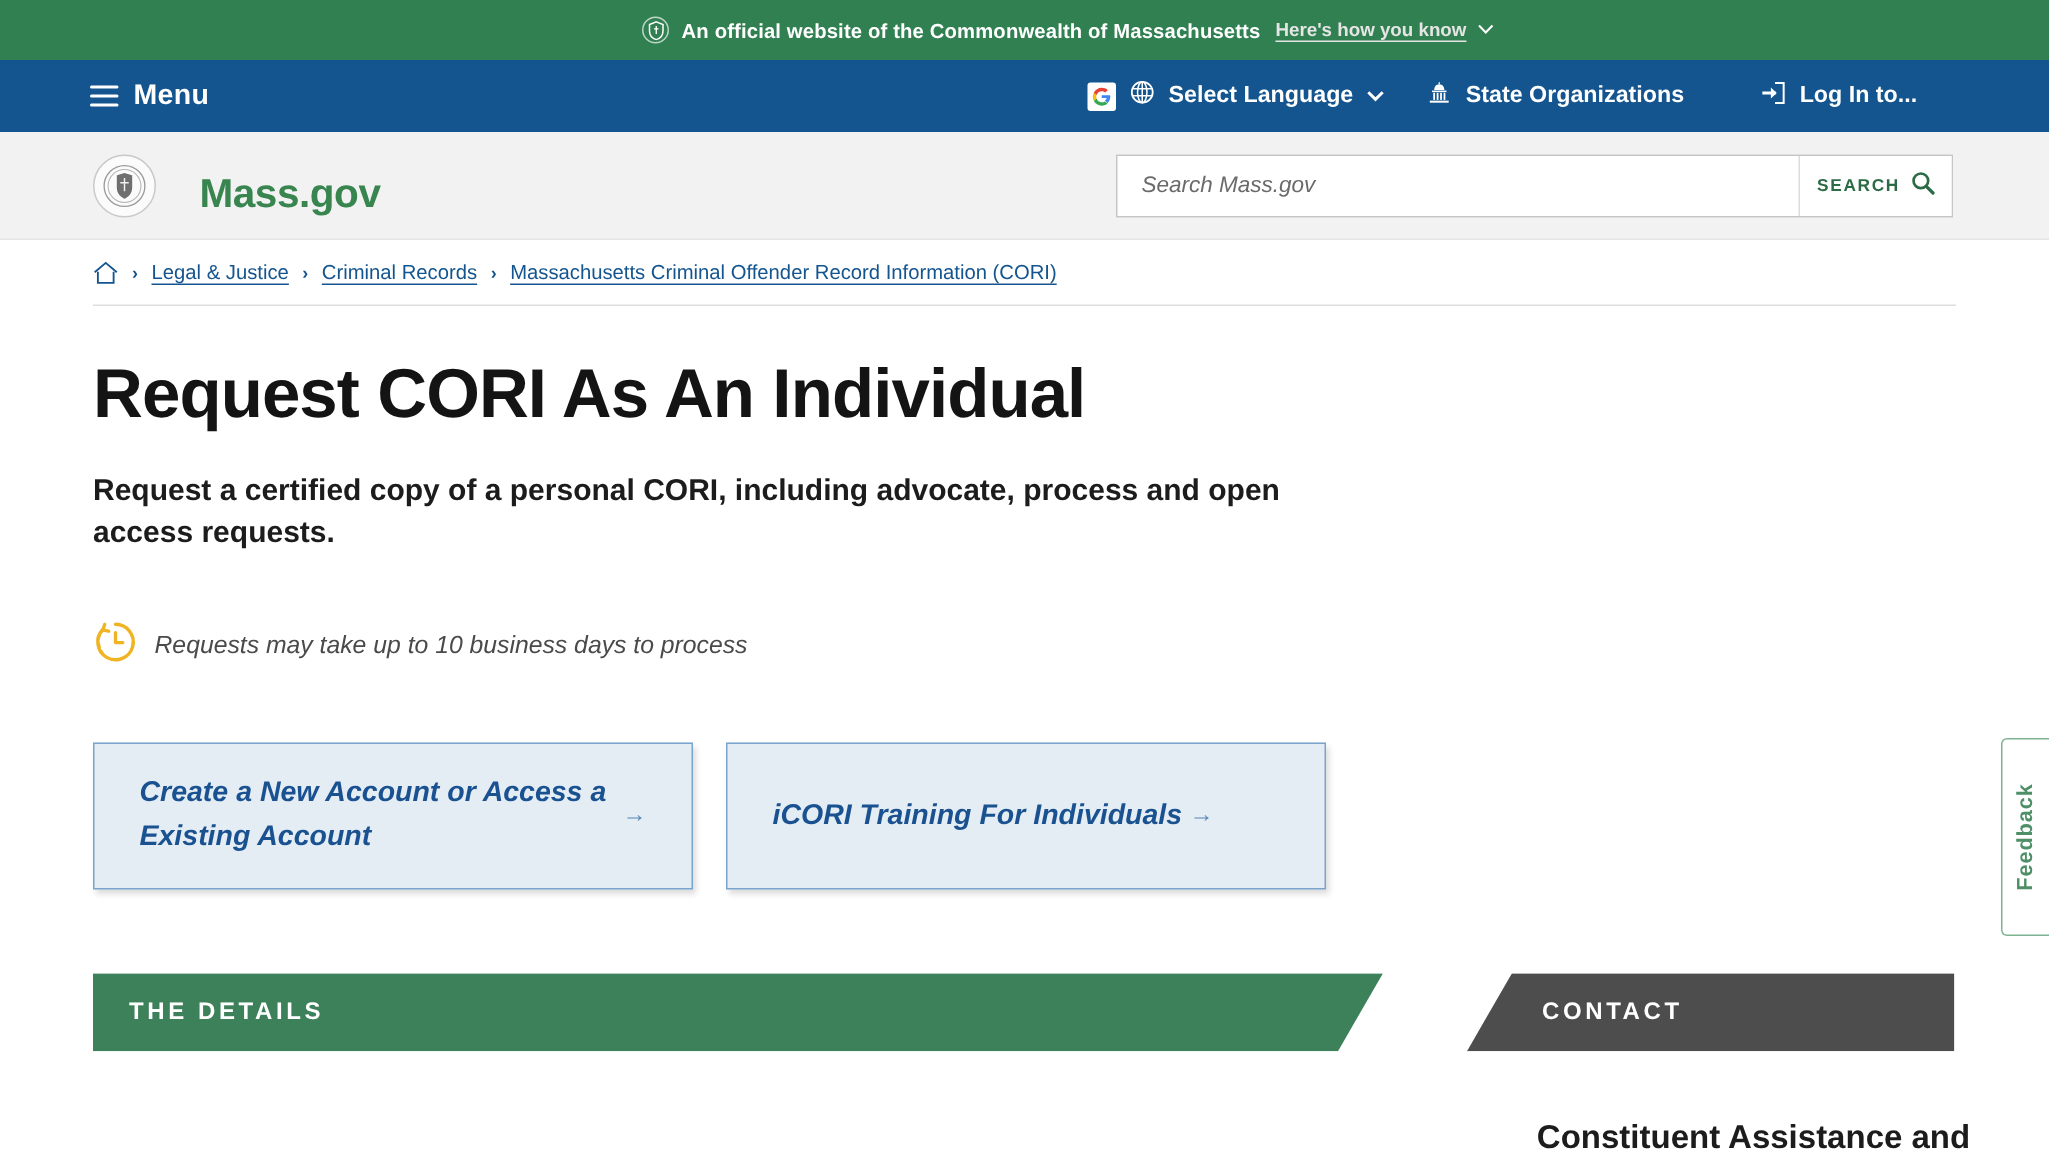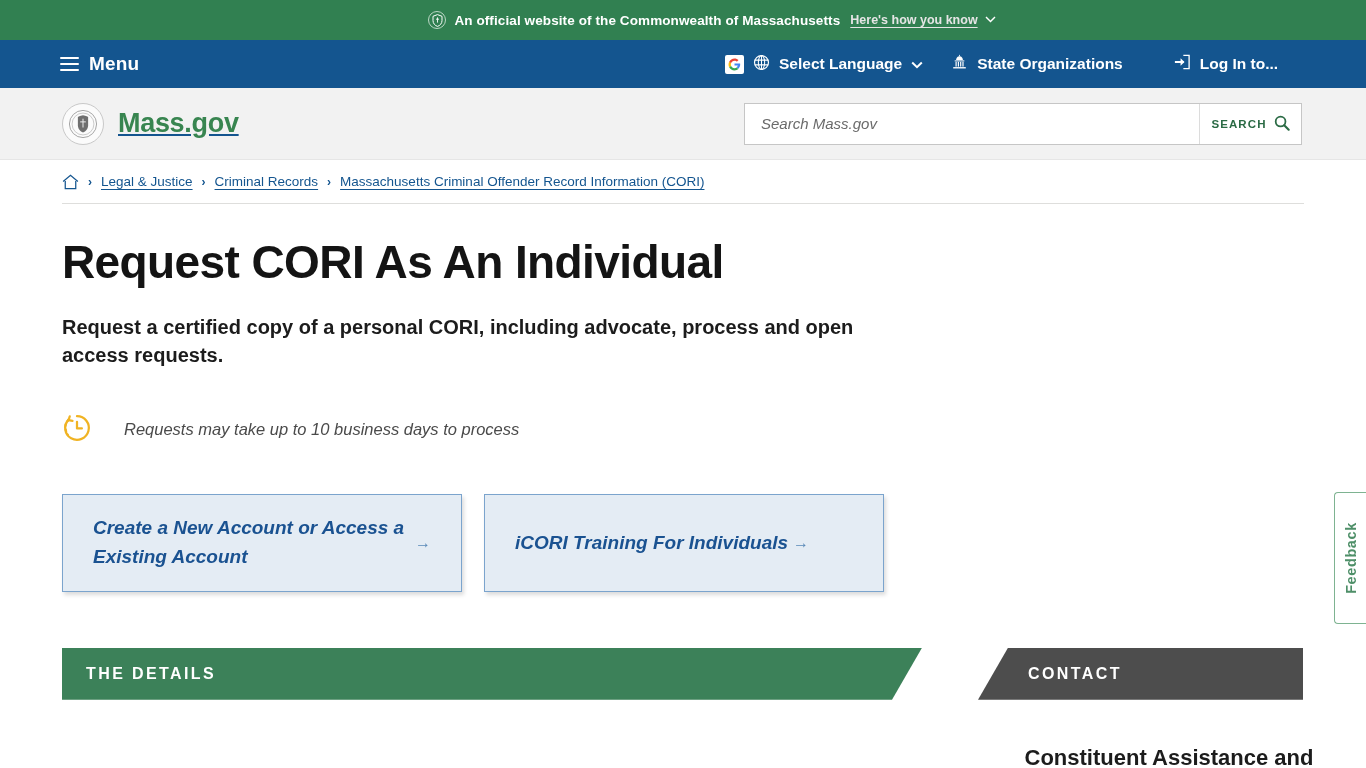--- a/index.html
+++ b/index.html
@@ -115,25 +115,24 @@
   .logo-band {
     height: 72px;
     background: #f2f2f2;
     display: flex;
     align-items: center;
     position: relative;
     border-bottom: 1px solid #e6e6e6;
   }
   .logo-link {
     display: flex;
-    align-items: center;
-    gap: 14px;
+    align-items: flex-end;
+    gap: 29px;
     margin-left: 62px;
     cursor: pointer;
-    text-decoration: underline;
   }
   .seal-big {
     width: 42px; height: 42px;
     border-radius: 50%;
     background: #fbfbfb;
     border: 1px solid #c9c9c9;
     display: flex; align-items: center; justify-content: center;
     flex: 0 0 auto;
   }
   .wordmark {
@@ -244,21 +243,21 @@
     font-weight: 600;
     color: #1c1c1c;
     line-height: 1.4;
     max-width: 800px;
   }
 
   
   .process-note {
     display: flex;
     align-items: center;
-    gap: 32px;
+    gap: 11px;
     margin-top: 44px;
   }
   .note-text {
     font-size: 16.5px;
     font-style: italic;
     color: #4a4a4a;
   }
 
   
   .action-row {

